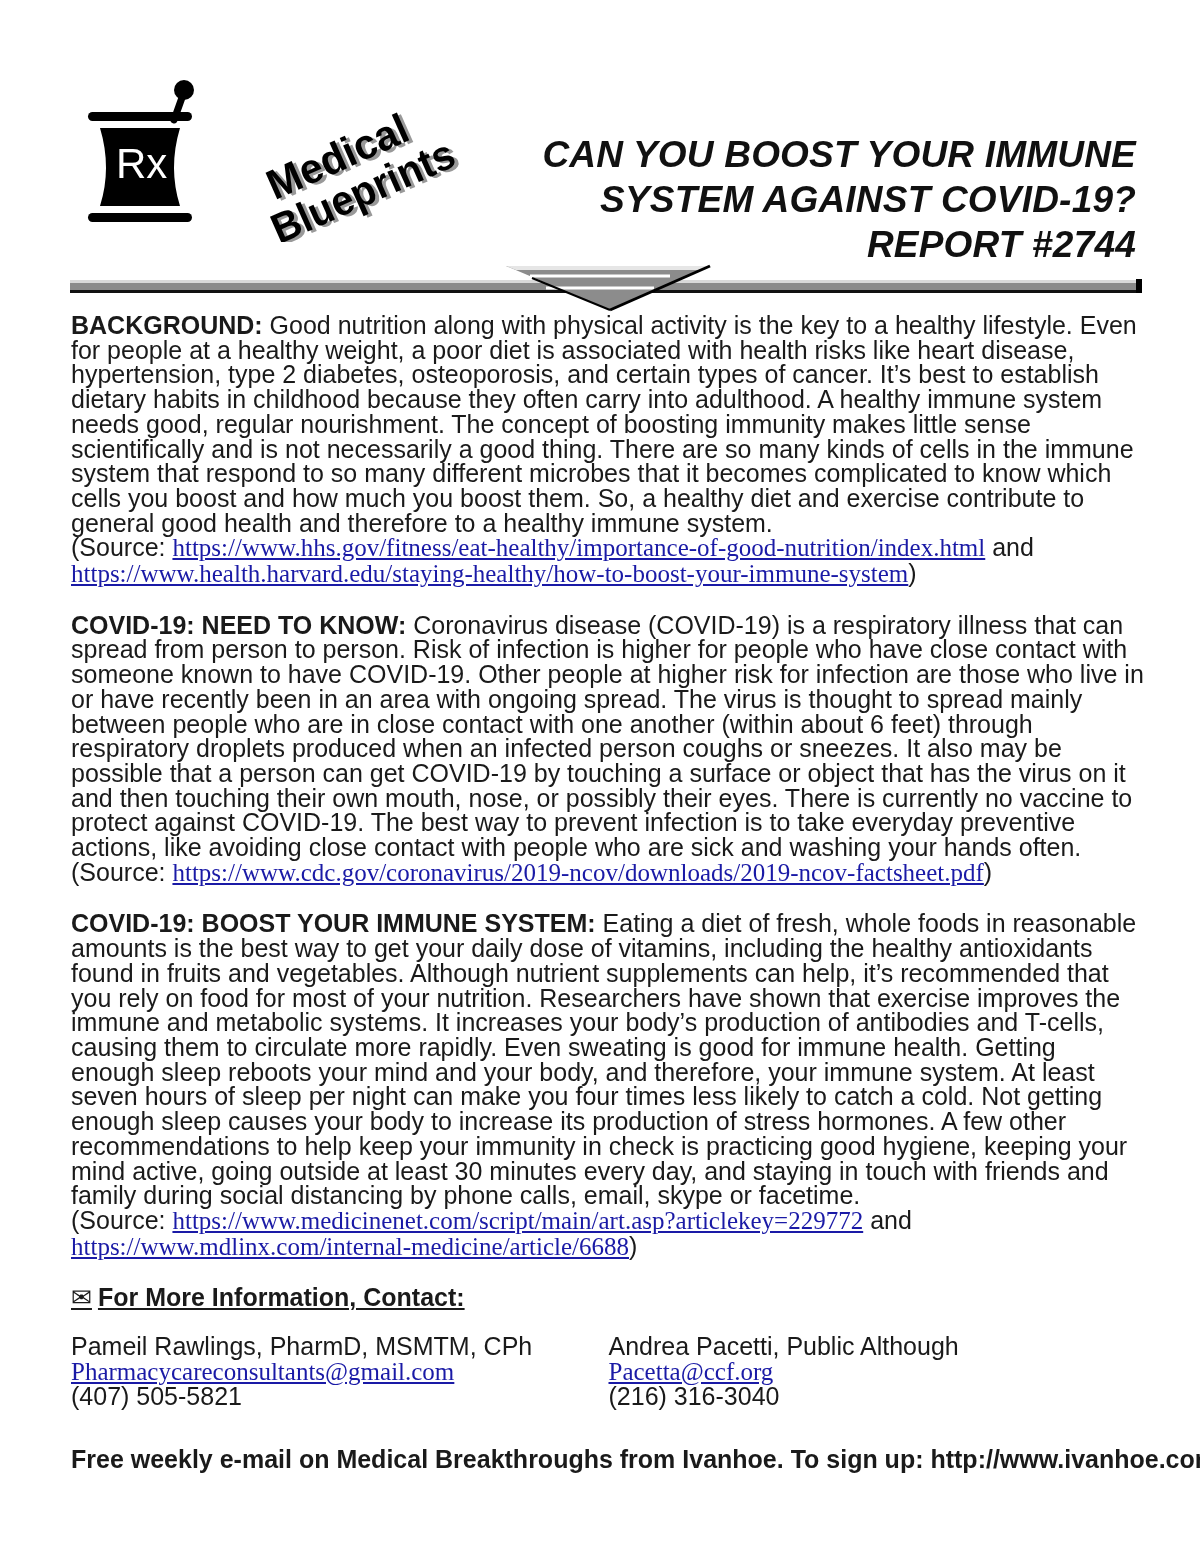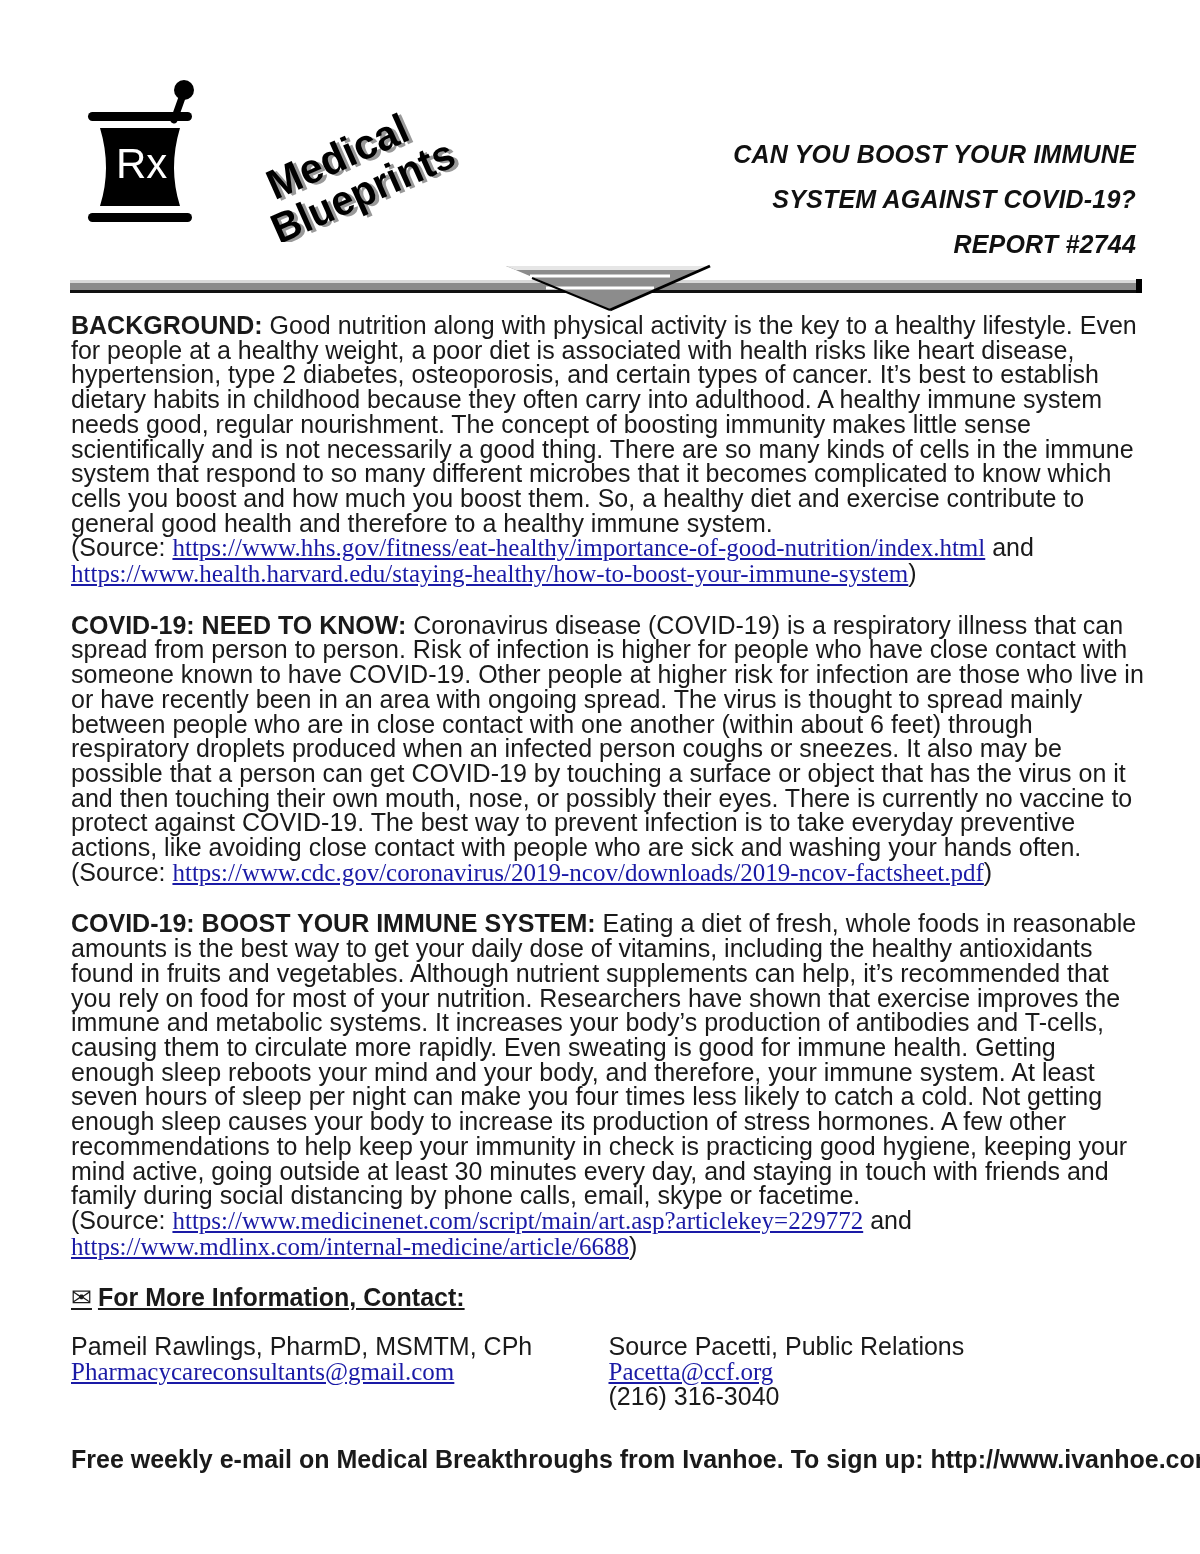--- a/index.html
+++ b/index.html
@@ -5,21 +5,21 @@
   html, body { margin: 0; padding: 0; background: #ffffff; }
   body {
     width: 1200px; height: 1554px; position: relative; overflow: hidden;
     font-family: "Liberation Sans", sans-serif; color: #111;
   }
   .logo { position: absolute; left: 86px; top: 80px; width: 120px; height: 152px; }
   .brand { position: absolute; left: 232px; top: 92px; width: 240px; height: 150px; }
   .title {
     position: absolute; right: 64px; top: 132px; width: 700px;
     text-align: right; font-weight: bold; font-style: italic;
-    font-size: 25px; line-height: 45px; color: #111; letter-spacing: 0.2px;
+    font-size: 37px; line-height: 45px; color: #111; letter-spacing: 0.2px;
   }
   .title div { white-space: nowrap; }
   .divider { position: absolute; left: 70px; top: 262px; width: 1074px; height: 52px; }
   .content {
     position: absolute; left: 71px; top: 313px; width: 1075px;
     font-size: 25px; line-height: 24.7px; color: #1a1a1a;
   }
   .section { margin: 0 0 26px 0; }
   .section p { margin: 0; }
   .label { font-weight: bold; }
@@ -93,22 +93,23 @@
   </div>
 
   <div class="contact-head">
     <span class="envelope">✉</span><span>For More Information, Contact:</span>
   </div>
 
   <div class="contacts">
     <div class="contact">
       <div>Pameil Rawlings, PharmD, MSMTM, CPh</div>
       <div><a class="link">Pharmacycareconsultants@gmail.com</a></div>
+      <div>(407) 505-5821</div>
     </div>
     <div class="contact">
-      <div>Source Pacetti, Public Relations</div>
+      <div>Andrea Pacetti, Public Although</div>
       <div><a class="link">Pacetta@ccf.org</a></div>
       <div>(216) 316-3040</div>
     </div>
   </div>
 
   <div class="footer">Free weekly e-mail on Medical Breakthroughs from Ivanhoe. To sign up: http://www.ivanhoe.com/ftk</div>
 </div>
 
 </body></html>

